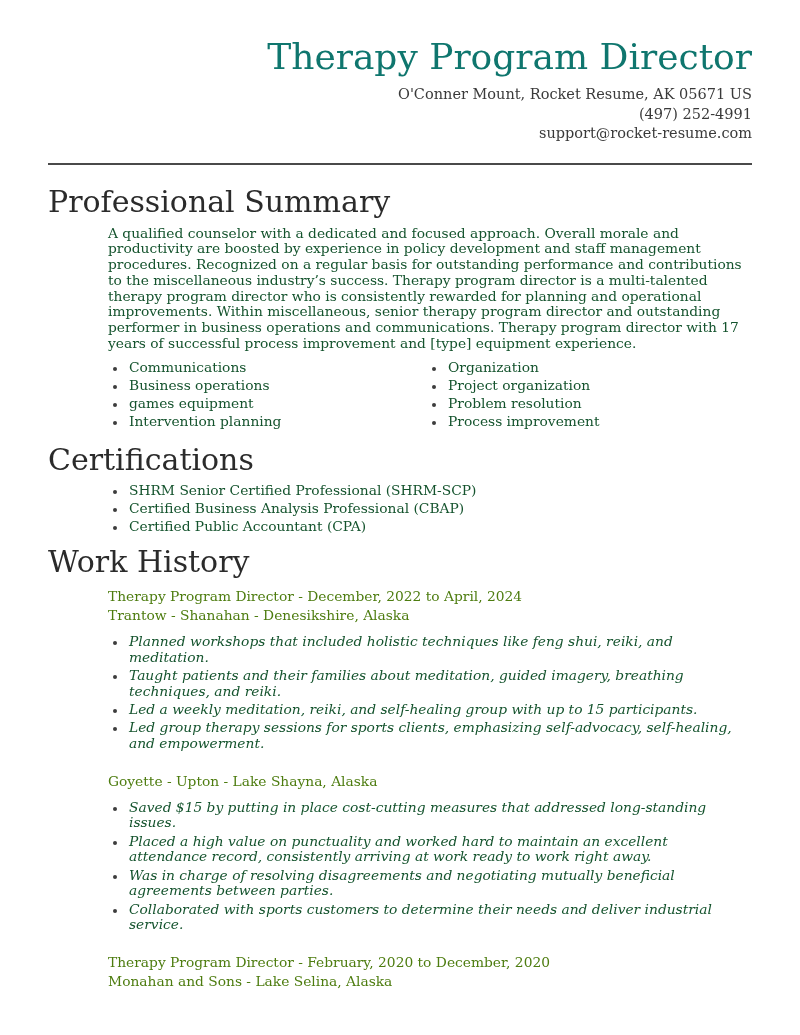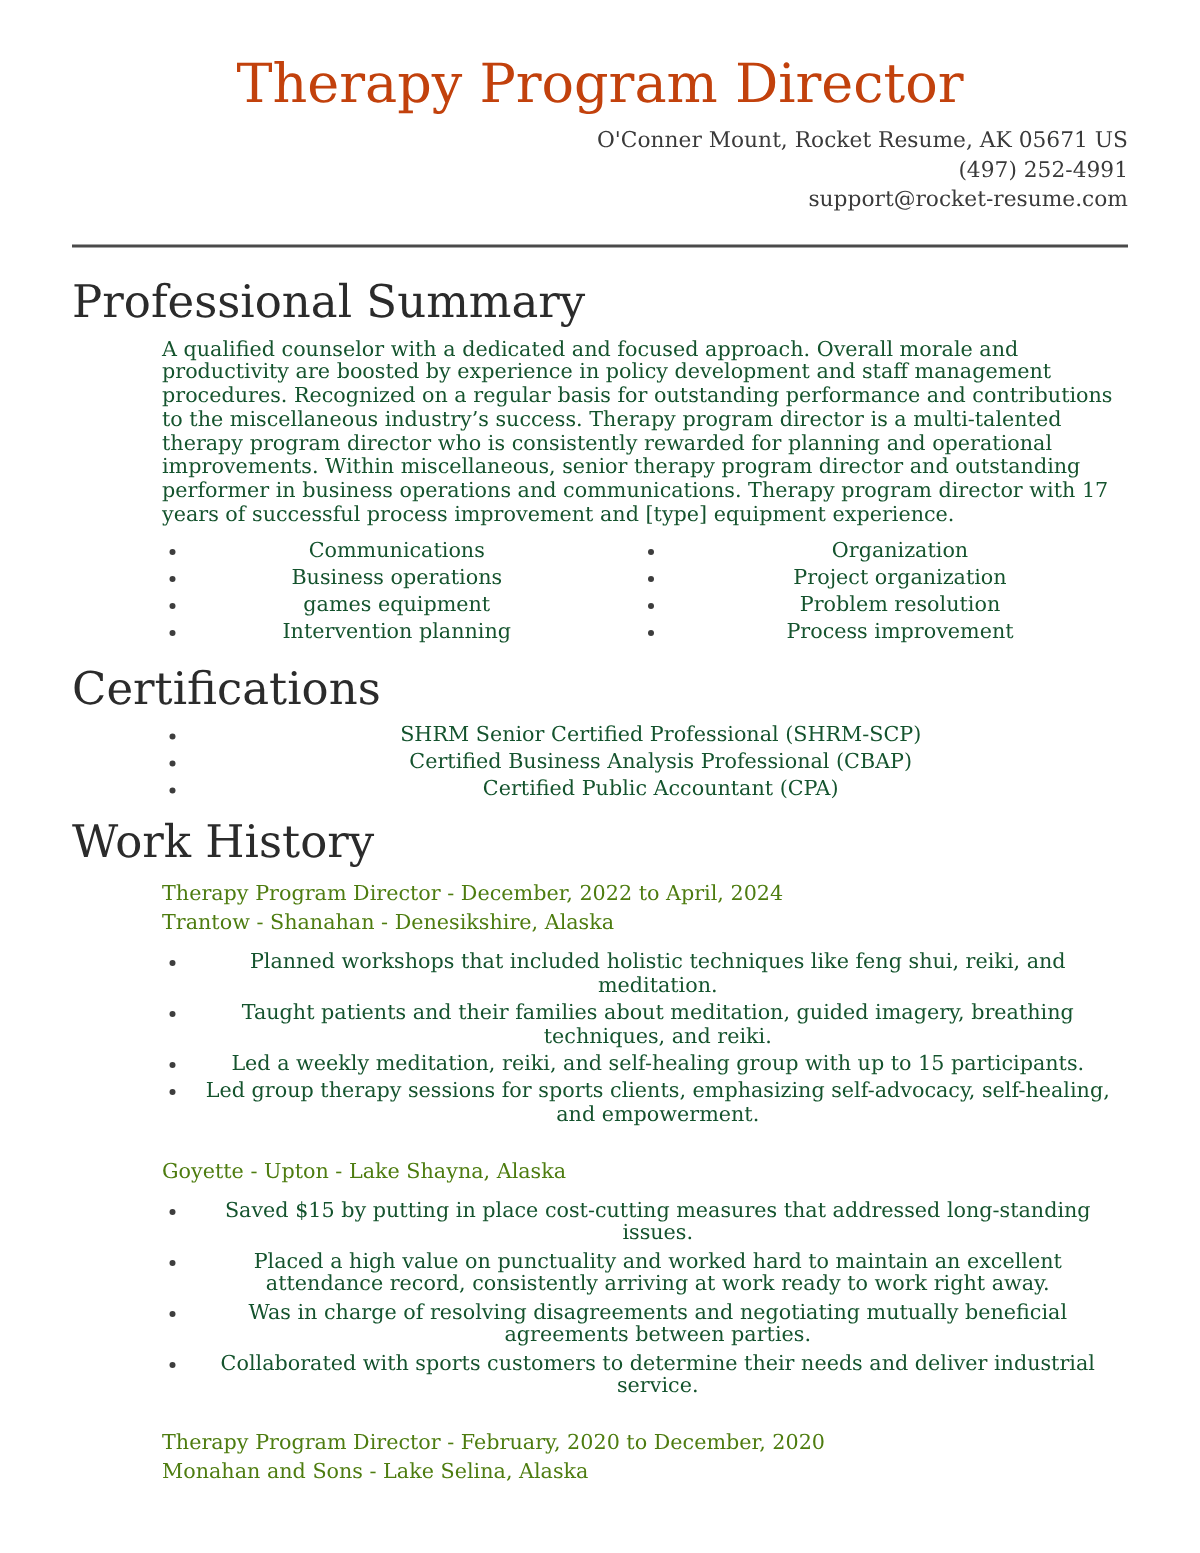--- a/index.html
+++ b/index.html
@@ -9,25 +9,25 @@
     height: 1035px;
     overflow: hidden;
     background: #ffffff;
     font-family: "DejaVu Serif", "Liberation Serif", serif;
     color: #3d3d3d;
   }
   .page { padding: 0 48px; }
 
   .doc-title {
     margin: 34px 0 0;
-    text-align: center;
+    text-align: right;
     font-size: 36px;
     line-height: 45px;
     font-weight: 500;
-    color: #c2410c;
+    color: #0f766e;
   }
   .contact { margin-top: 6px; text-align: right; }
   .contact-line {
     font-size: 14.5px;
     line-height: 19.5px;
     color: #3a3a3a;
   }
 
   .rule {
     margin-top: 19px;
@@ -51,37 +51,36 @@
   }
   .summary-text {
     margin: 9px 0 0 60px;
     max-width: 646px;
   }
 
   ul.bullets {
     margin: 8px 0 0;
     padding-left: 79px;
     list-style: disc;
-    text-align: center;
   }
   ul.bullets li { margin-bottom: 2.4px; padding-left: 2px; }
   ul.bullets li::marker { color: #3d3d3d; font-size: 12px; }
 
   .skills-columns { display: flex; }
   .skills-columns ul { flex: 1 1 50%; }
   .skills-columns ul.col2 { padding-left: 46px; }
 
   .job { margin: 10px 0 20px 60px; }
   .job-line {
     font-size: 13.8px;
     line-height: 19px;
     font-weight: 500;
     color: #4d7c0f;
   }
-  .job ul.bullets { margin-top: 9px; padding-left: 19px; max-width: 640px; }
+  .job ul.bullets { margin-top: 9px; padding-left: 19px; max-width: 640px; font-style: italic; }
 </style>
 </head>
 <body>
 
 <div class="page">
 
   <h1 class="doc-title">Therapy Program Director</h1>
 
   <div class="contact">
     <div class="contact-line">O'Conner Mount, Rocket Resume, AK 05671 US</div>

